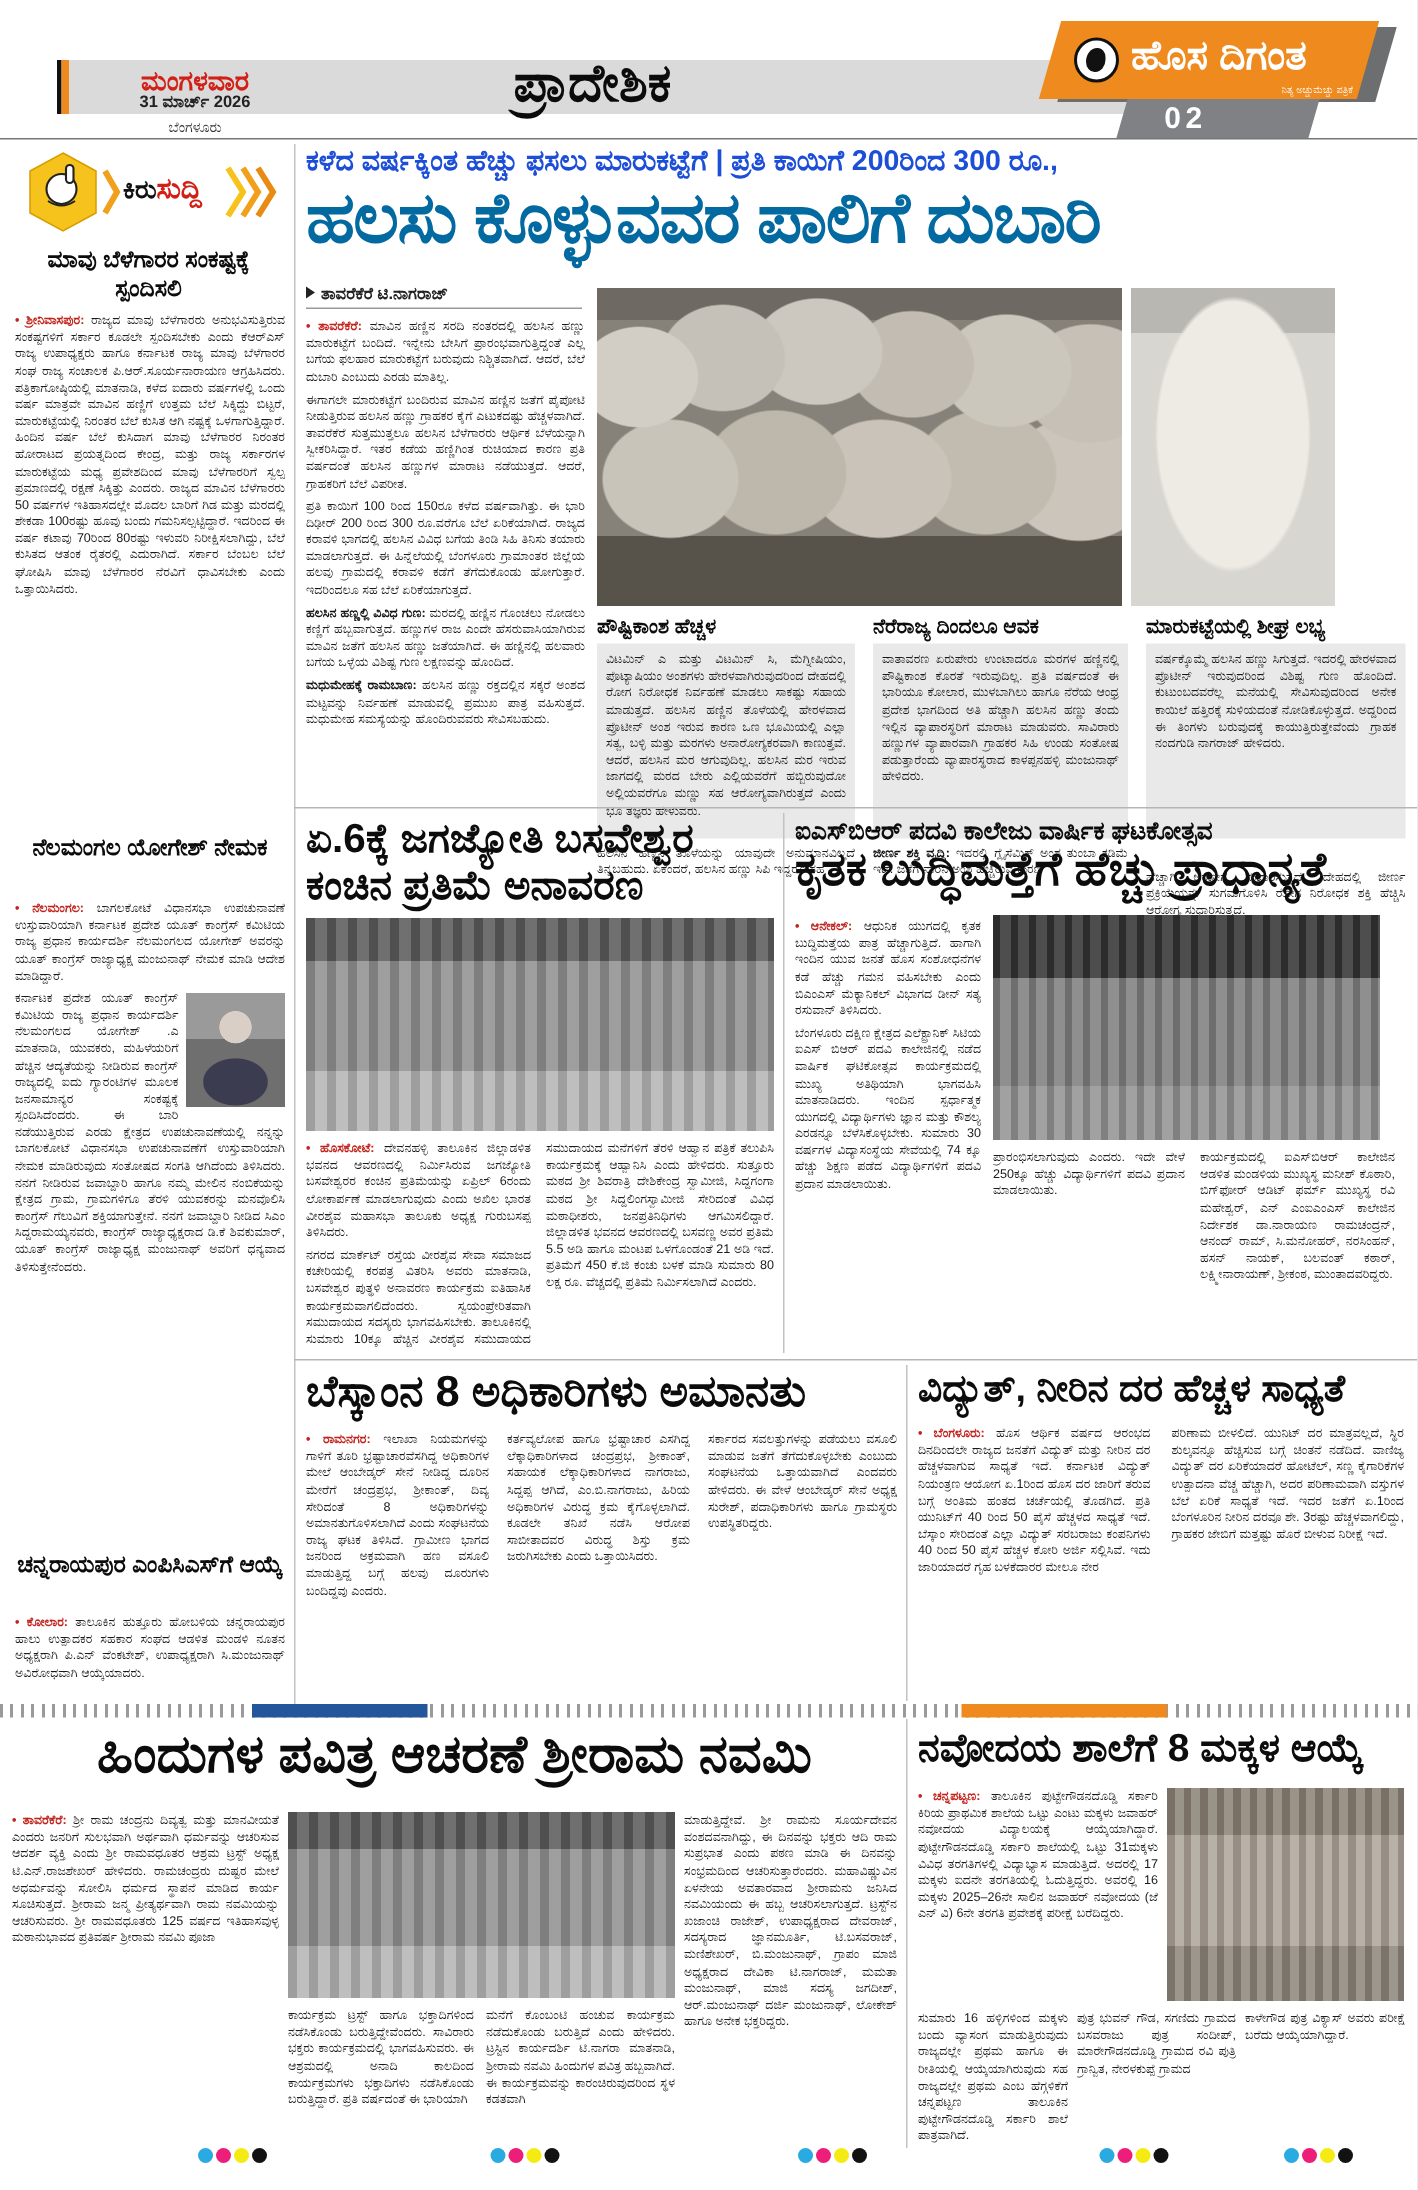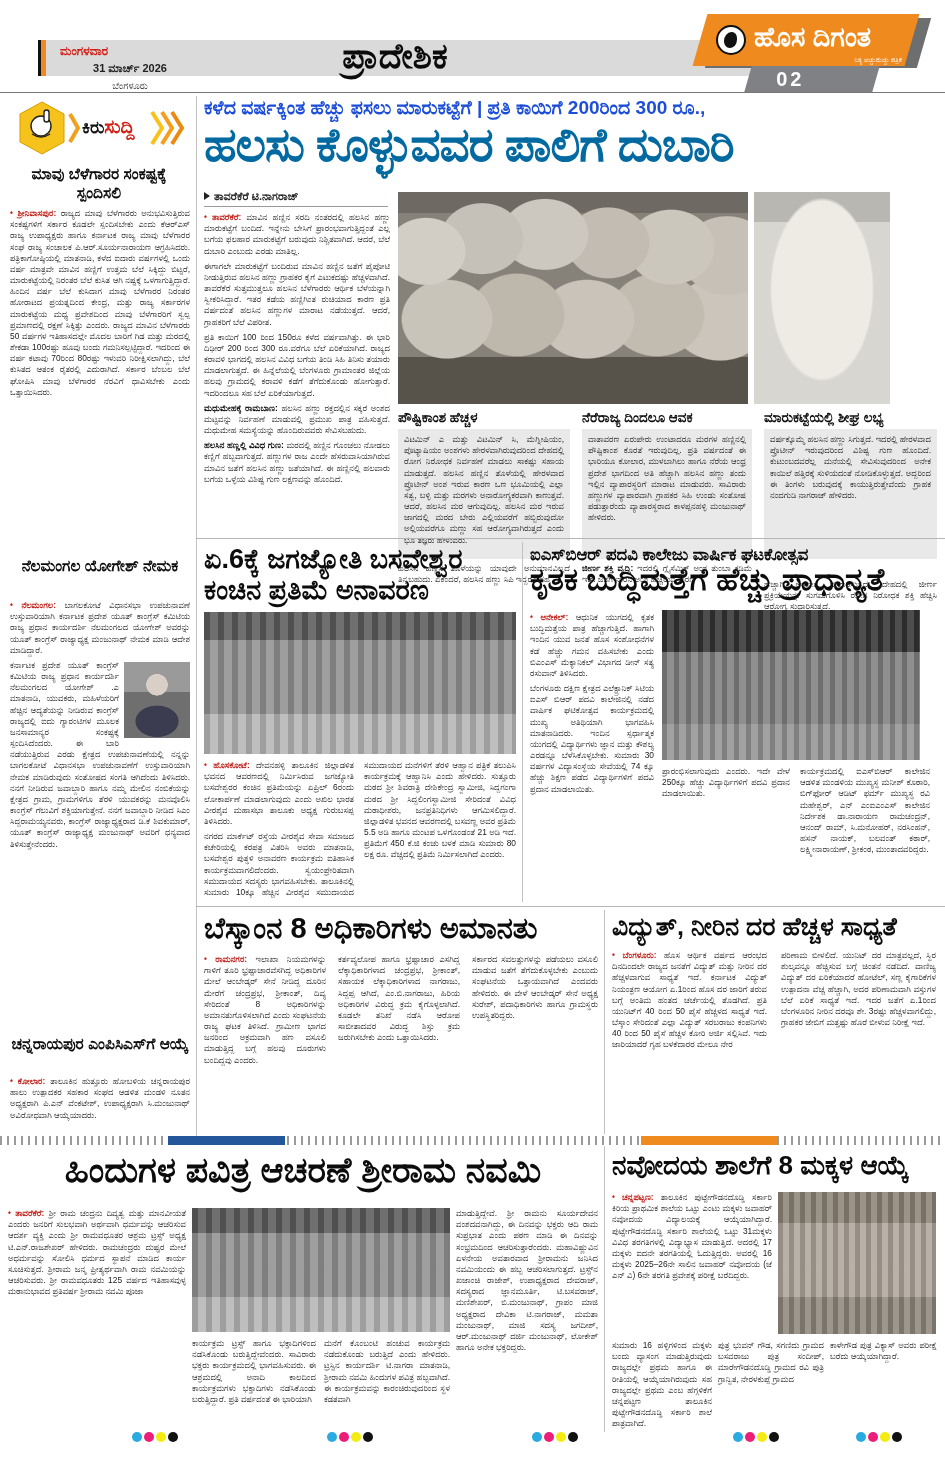--- a/index.html
+++ b/index.html
@@ -10,22 +10,22 @@
   .bt{font-size:8.4px;line-height:1.33;text-align:justify;overflow:hidden;}
   .bt p{margin:0 0 4px 0;}
   .dl{color:#c2231c;font-weight:bold;}
   .bt b{font-weight:bold;color:#111;}
   .vr{position:absolute;width:1px;background:#c2c2c2;}
   .hr{position:absolute;height:1px;background:#b5b5b5;left:0;right:0;}
   
   .hdr-bar{position:absolute;left:38px;top:40px;width:832px;height:36px;background:#dadada;}
   .hdr-tick-black{position:absolute;left:38px;top:40px;width:3px;height:36px;background:#111;}
   .hdr-tick-orange{position:absolute;left:41px;top:40px;width:5px;height:36px;background:#ef8b1e;}
-  .hdr-day{position:absolute;left:60px;top:44px;width:140px;
-           color:#d32017;font-weight:bold;font-size:12px;}
+  .hdr-day{position:absolute;left:60px;top:44px;width:140px;text-align:center;
+           color:#d32017;font-weight:bold;font-size:18px;}
   .hdr-date{position:absolute;left:60px;top:62px;width:140px;text-align:center;
             font-weight:bold;font-size:11px;color:#222;}
   .hdr-city{position:absolute;left:60px;top:80px;width:140px;text-align:center;font-size:9.5px;color:#333;}
   .section-title{position:absolute;left:250px;top:36px;width:290px;text-align:center;
                  font-size:35px;font-weight:bold;color:#0b0b0b;}
   .mh-shadow{position:absolute;left:712px;top:18px;width:212px;height:50px;background:#6d6e70;
              transform:skewX(-16deg);}
   .mh-orange{position:absolute;left:700px;top:14px;width:212px;height:52px;background:#ef8b1e;
              transform:skewX(-16deg);}
   .mh-inner{transform:skewX(16deg);position:relative;width:100%;height:100%;}
@@ -161,22 +161,22 @@
   <div class="abs main-headline" style="left:204px;top:117px;width:733px;">ಹಲಸು ಕೊಳ್ಳುವವರ ಪಾಲಿಗೆ ದುಬಾರಿ</div>
 
   <div class="abs byline" style="left:204px;top:190px;width:184px;">
     <span class="tri"></span><span>ತಾವರೆಕೆರೆ ಟಿ.ನಾಗರಾಜ್</span>
   </div>
 
   <div class="abs bt" style="left:204px;top:212px;width:186px;height:322px;">
     <p><span class="dl">• ತಾವರೆಕೆರೆ:</span> <span>ಮಾವಿನ ಹಣ್ಣಿನ ಸರದಿ ನಂತರದಲ್ಲಿ ಹಲಸಿನ ಹಣ್ಣು ಮಾರುಕಟ್ಟೆಗೆ ಬಂದಿದೆ. ಇನ್ನೇನು ಬೇಸಿಗೆ ಪ್ರಾರಂಭವಾಗುತ್ತಿದ್ದಂತೆ ಎಲ್ಲ ಬಗೆಯ ಫಲಹಾರ ಮಾರುಕಟ್ಟೆಗೆ ಬರುವುದು ನಿಶ್ಚಿತವಾಗಿದೆ. ಆದರೆ, ಬೆಲೆ ದುಬಾರಿ ಎಂಬುದು ಎರಡು ಮಾತಿಲ್ಲ.</span></p>
     <p>ಈಗಾಗಲೇ ಮಾರುಕಟ್ಟೆಗೆ ಬಂದಿರುವ ಮಾವಿನ ಹಣ್ಣಿನ ಜತೆಗೆ ಪೈಪೋಟಿ ನೀಡುತ್ತಿರುವ ಹಲಸಿನ ಹಣ್ಣು ಗ್ರಾಹಕರ ಕೈಗೆ ಎಟುಕದಷ್ಟು ಹೆಚ್ಚಳವಾಗಿದೆ. ತಾವರೆಕೆರೆ ಸುತ್ತಮುತ್ತಲೂ ಹಲಸಿನ ಬೆಳೆಗಾರರು ಆರ್ಥಿಕ ಬೆಳೆಯನ್ನಾಗಿ ಸ್ವೀಕರಿಸಿದ್ದಾರೆ. ಇತರ ಕಡೆಯ ಹಣ್ಣಿಗಿಂತ ರುಚಿಯಾದ ಕಾರಣ ಪ್ರತಿ ವರ್ಷದಂತೆ ಹಲಸಿನ ಹಣ್ಣುಗಳ ಮಾರಾಟ ನಡೆಯುತ್ತದೆ. ಆದರೆ, ಗ್ರಾಹಕರಿಗೆ ಬೆಲೆ ವಿಪರೀತ.</p>
     <p>ಪ್ರತಿ ಕಾಯಿಗೆ 100 ರಿಂದ 150ರೂ ಕಳೆದ ವರ್ಷವಾಗಿತ್ತು. ಈ ಭಾರಿ ದಿಢೀರ್ 200 ರಿಂದ 300 ರೂ.ವರೆಗೂ ಬೆಲೆ ಏರಿಕೆಯಾಗಿದೆ. ರಾಜ್ಯದ ಕರಾವಳಿ ಭಾಗದಲ್ಲಿ ಹಲಸಿನ ವಿವಿಧ ಬಗೆಯ ತಿಂಡಿ ಸಿಹಿ ತಿನಿಸು ತಯಾರು ಮಾಡಲಾಗುತ್ತದೆ. ಈ ಹಿನ್ನೆಲೆಯಲ್ಲಿ ಬೆಂಗಳೂರು ಗ್ರಾಮಾಂತರ ಜಿಲ್ಲೆಯ ಹಲವು ಗ್ರಾಮದಲ್ಲಿ ಕರಾವಳಿ ಕಡೆಗೆ ತೆಗೆದುಕೊಂಡು ಹೋಗುತ್ತಾರೆ. ಇದರಿಂದಲೂ ಸಹ ಬೆಲೆ ಏರಿಕೆಯಾಗುತ್ತದೆ.</p>
+    <p><b>ಹಲಸಿನ ಹಣ್ಣಲ್ಲಿ ವಿವಿಧ ಗುಣ:</b> <span>ಮರದಲ್ಲಿ ಹಣ್ಣಿನ ಗೊಂಚಲು ನೋಡಲು ಕಣ್ಣಿಗೆ ಹಬ್ಬವಾಗುತ್ತದೆ. ಹಣ್ಣುಗಳ ರಾಜ ಎಂದೇ ಹೆಸರುವಾಸಿಯಾಗಿರುವ ಮಾವಿನ ಜತೆಗೆ ಹಲಸಿನ ಹಣ್ಣು ಜತೆಯಾಗಿದೆ. ಈ ಹಣ್ಣಿನಲ್ಲಿ ಹಲವಾರು ಬಗೆಯ ಒಳ್ಳೆಯ ವಿಶಿಷ್ಟ ಗುಣ ಲಕ್ಷಣವನ್ನು ಹೊಂದಿದೆ.</span></p>
     <p><b>ಮಧುಮೇಹಕ್ಕೆ ರಾಮಬಾಣ:</b> <span>ಹಲಸಿನ ಹಣ್ಣು ರಕ್ತದಲ್ಲಿನ ಸಕ್ಕರೆ ಅಂಶದ ಮಟ್ಟವನ್ನು ನಿರ್ವಹಣೆ ಮಾಡುವಲ್ಲಿ ಪ್ರಮುಖ ಪಾತ್ರ ವಹಿಸುತ್ತದೆ. ಮಧುಮೇಹ ಸಮಸ್ಯೆಯನ್ನು ಹೊಂದಿರುವವರು ಸೇವಿಸಬಹುದು.</span></p>
-    <p><b>ಹಲಸಿನ ಹಣ್ಣಲ್ಲಿ ವಿವಿಧ ಗುಣ:</b> <span>ಮರದಲ್ಲಿ ಹಣ್ಣಿನ ಗೊಂಚಲು ನೋಡಲು ಕಣ್ಣಿಗೆ ಹಬ್ಬವಾಗುತ್ತದೆ. ಹಣ್ಣುಗಳ ರಾಜ ಎಂದೇ ಹೆಸರುವಾಸಿಯಾಗಿರುವ ಮಾವಿನ ಜತೆಗೆ ಹಲಸಿನ ಹಣ್ಣು ಜತೆಯಾಗಿದೆ. ಈ ಹಣ್ಣಿನಲ್ಲಿ ಹಲವಾರು ಬಗೆಯ ಒಳ್ಳೆಯ ವಿಶಿಷ್ಟ ಗುಣ ಲಕ್ಷಣವನ್ನು ಹೊಂದಿದೆ.</span></p>
   </div>
 
   <div class="photo ph-jack" style="left:398px;top:192px;width:350px;height:212px;"></div>
   <div class="photo ph-cut" style="left:754px;top:192px;width:136px;height:212px;"></div>
 
   <div class="abs" style="left:398px;top:410px;width:172px;">
     <div class="subcol-title">ಪೌಷ್ಟಿಕಾಂಶ ಹೆಚ್ಚಳ</div>
     <div class="graybox bt" style="height:120px;">
         <p>ವಿಟಮಿನ್ ಎ ಮತ್ತು ವಿಟಮಿನ್ ಸಿ, ಮೆಗ್ನೀಷಿಯಂ, ಪೊಟ್ಯಾಷಿಯಂ ಅಂಶಗಳು ಹೇರಳವಾಗಿರುವುದರಿಂದ ದೇಹದಲ್ಲಿ ರೋಗ ನಿರೋಧಕ ನಿರ್ವಹಣೆ ಮಾಡಲು ಸಾಕಷ್ಟು ಸಹಾಯ ಮಾಡುತ್ತದೆ. ಹಲಸಿನ ಹಣ್ಣಿನ ತೊಳೆಯಲ್ಲಿ ಹೇರಳವಾದ ಪ್ರೊಟೀನ್ ಅಂಶ ಇರುವ ಕಾರಣ ಒಣ ಭೂಮಿಯಲ್ಲಿ ಎಲ್ಲಾ ಸತ್ವ, ಬಳ್ಳಿ ಮತ್ತು ಮರಗಳು ಅನಾರೋಗ್ಯಕರವಾಗಿ ಕಾಣುತ್ತವೆ. ಆದರೆ, ಹಲಸಿನ ಮರ ಆಗುವುದಿಲ್ಲ. ಹಲಸಿನ ಮರ ಇರುವ ಜಾಗದಲ್ಲಿ ಮರದ ಬೇರು ಎಲ್ಲಿಯವರೆಗೆ ಹಬ್ಬಿರುವುದೋ ಅಲ್ಲಿಯವರೆಗೂ ಮಣ್ಣು ಸಹ ಆರೋಗ್ಯವಾಗಿರುತ್ತದೆ ಎಂದು ಭೂ ತಜ್ಞರು ಹೇಳುವರು.</p>
       </div>

